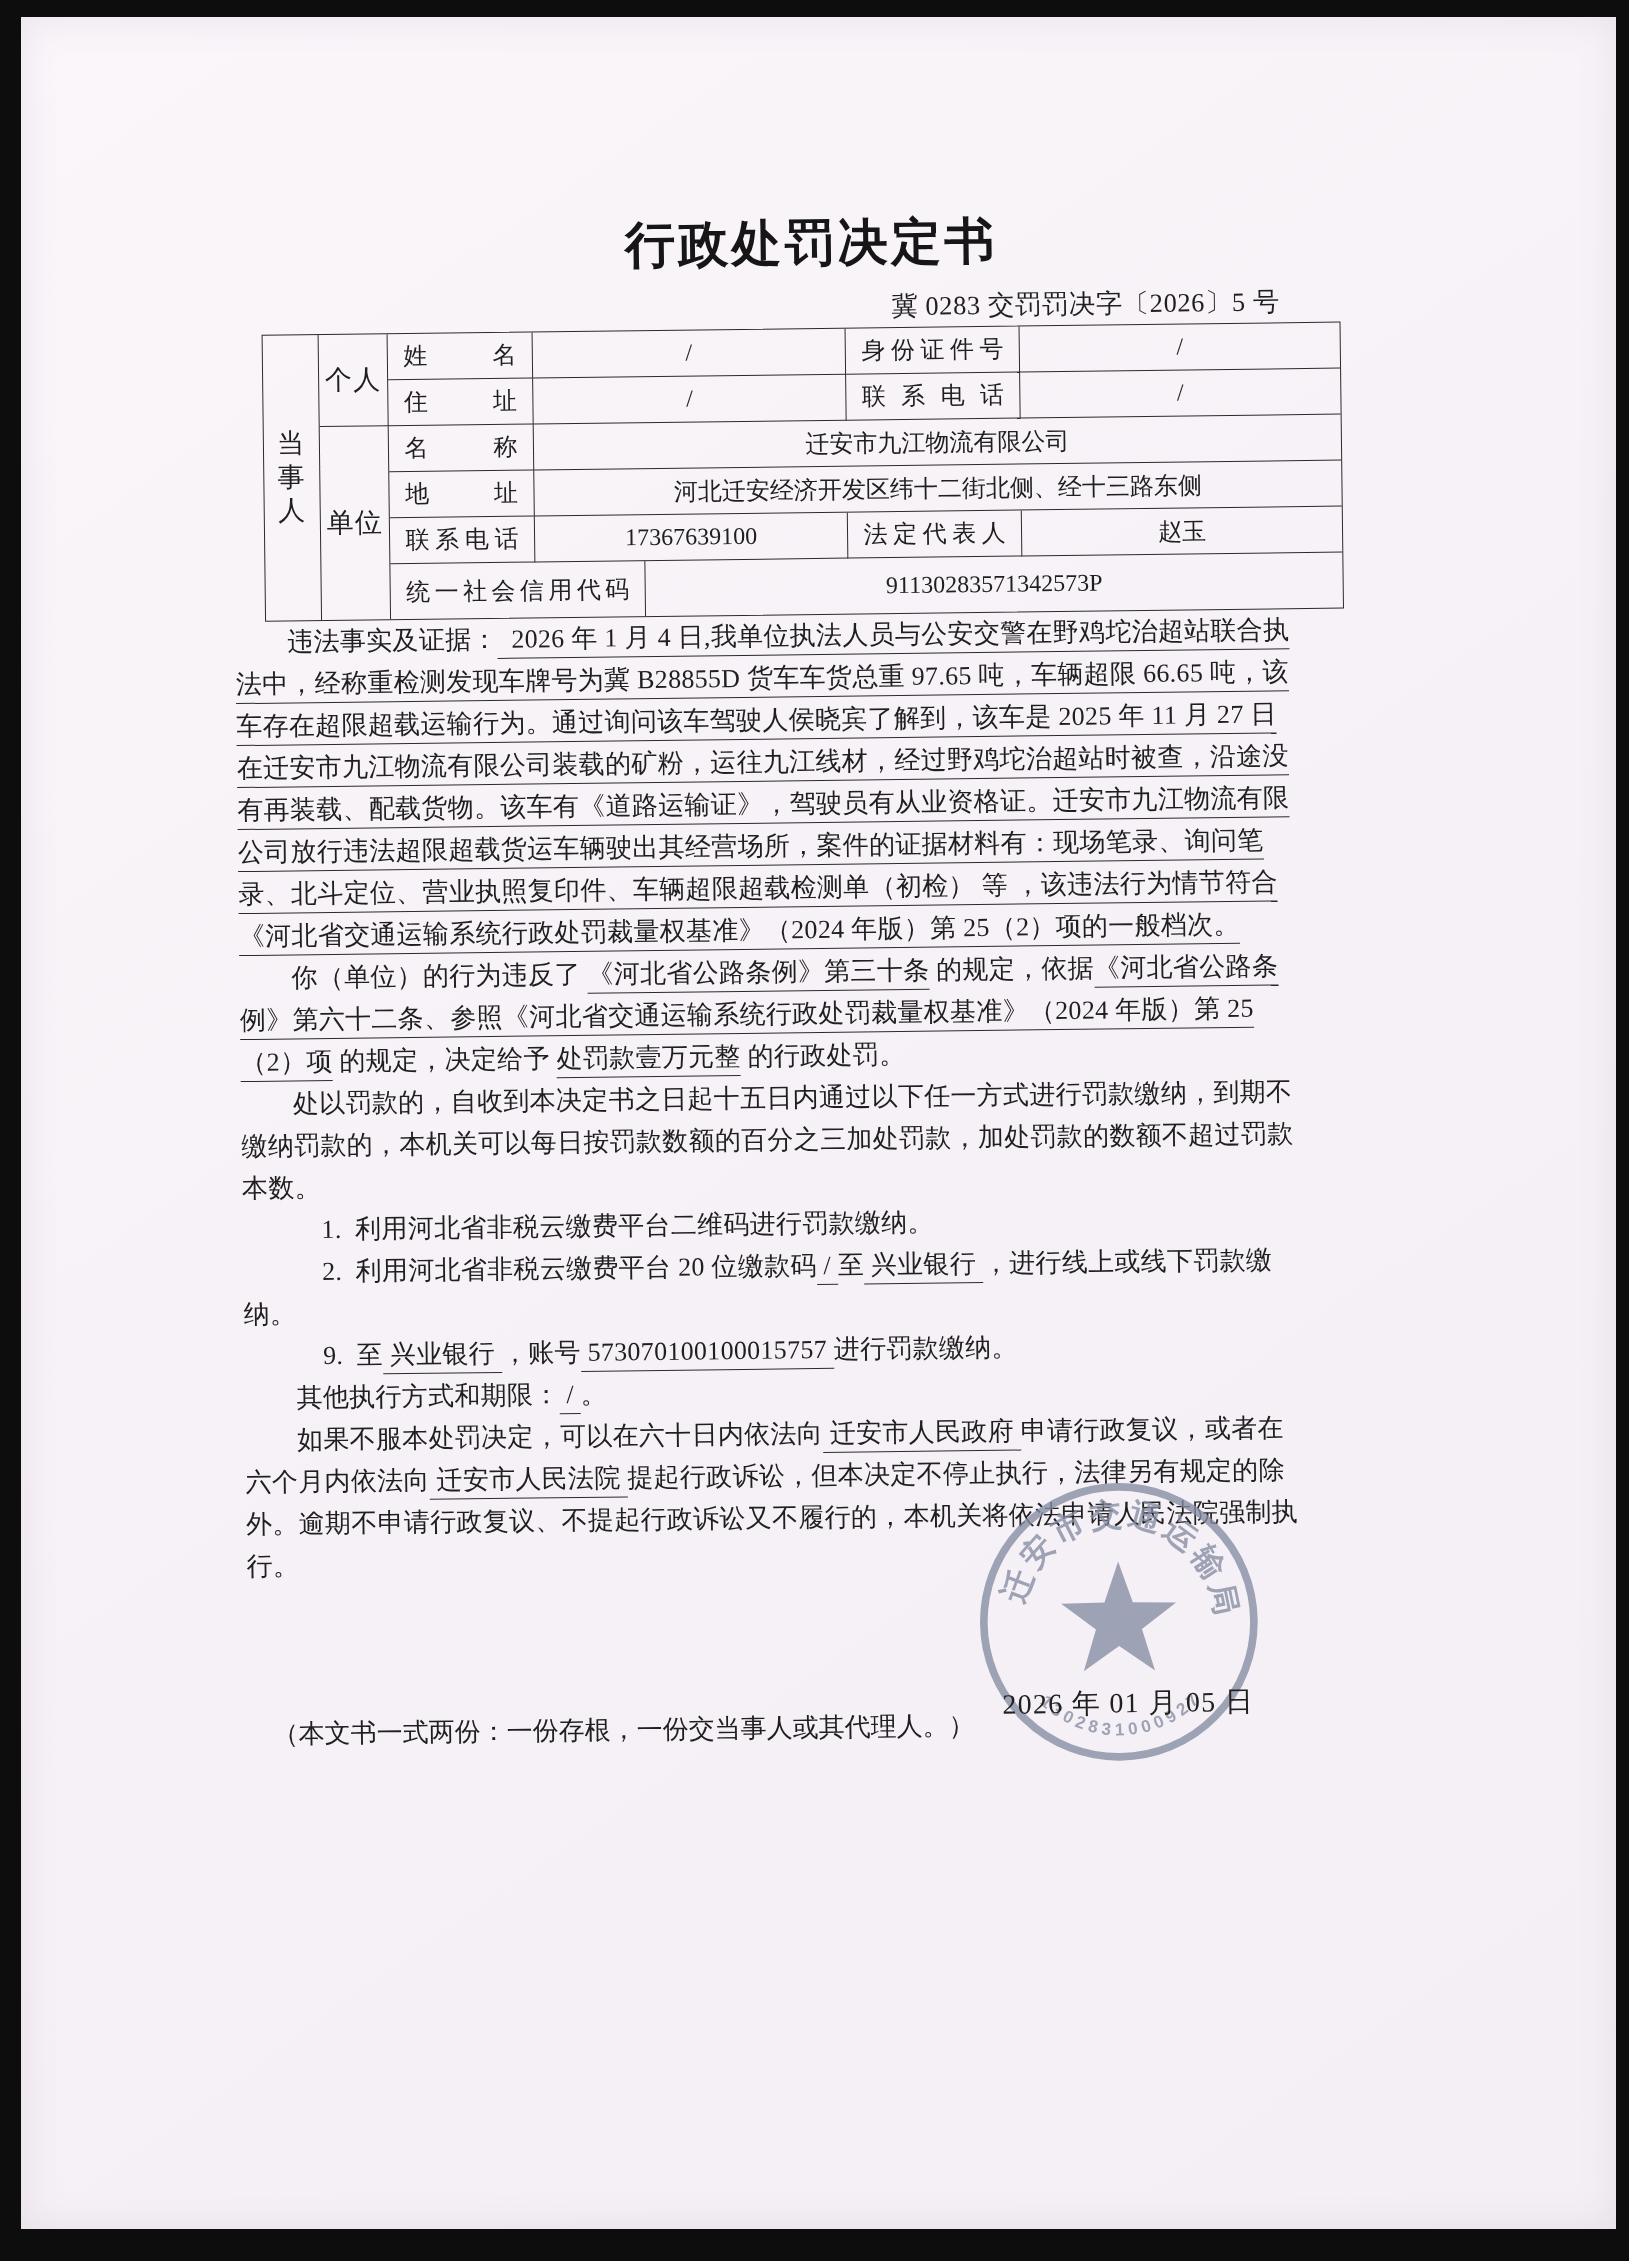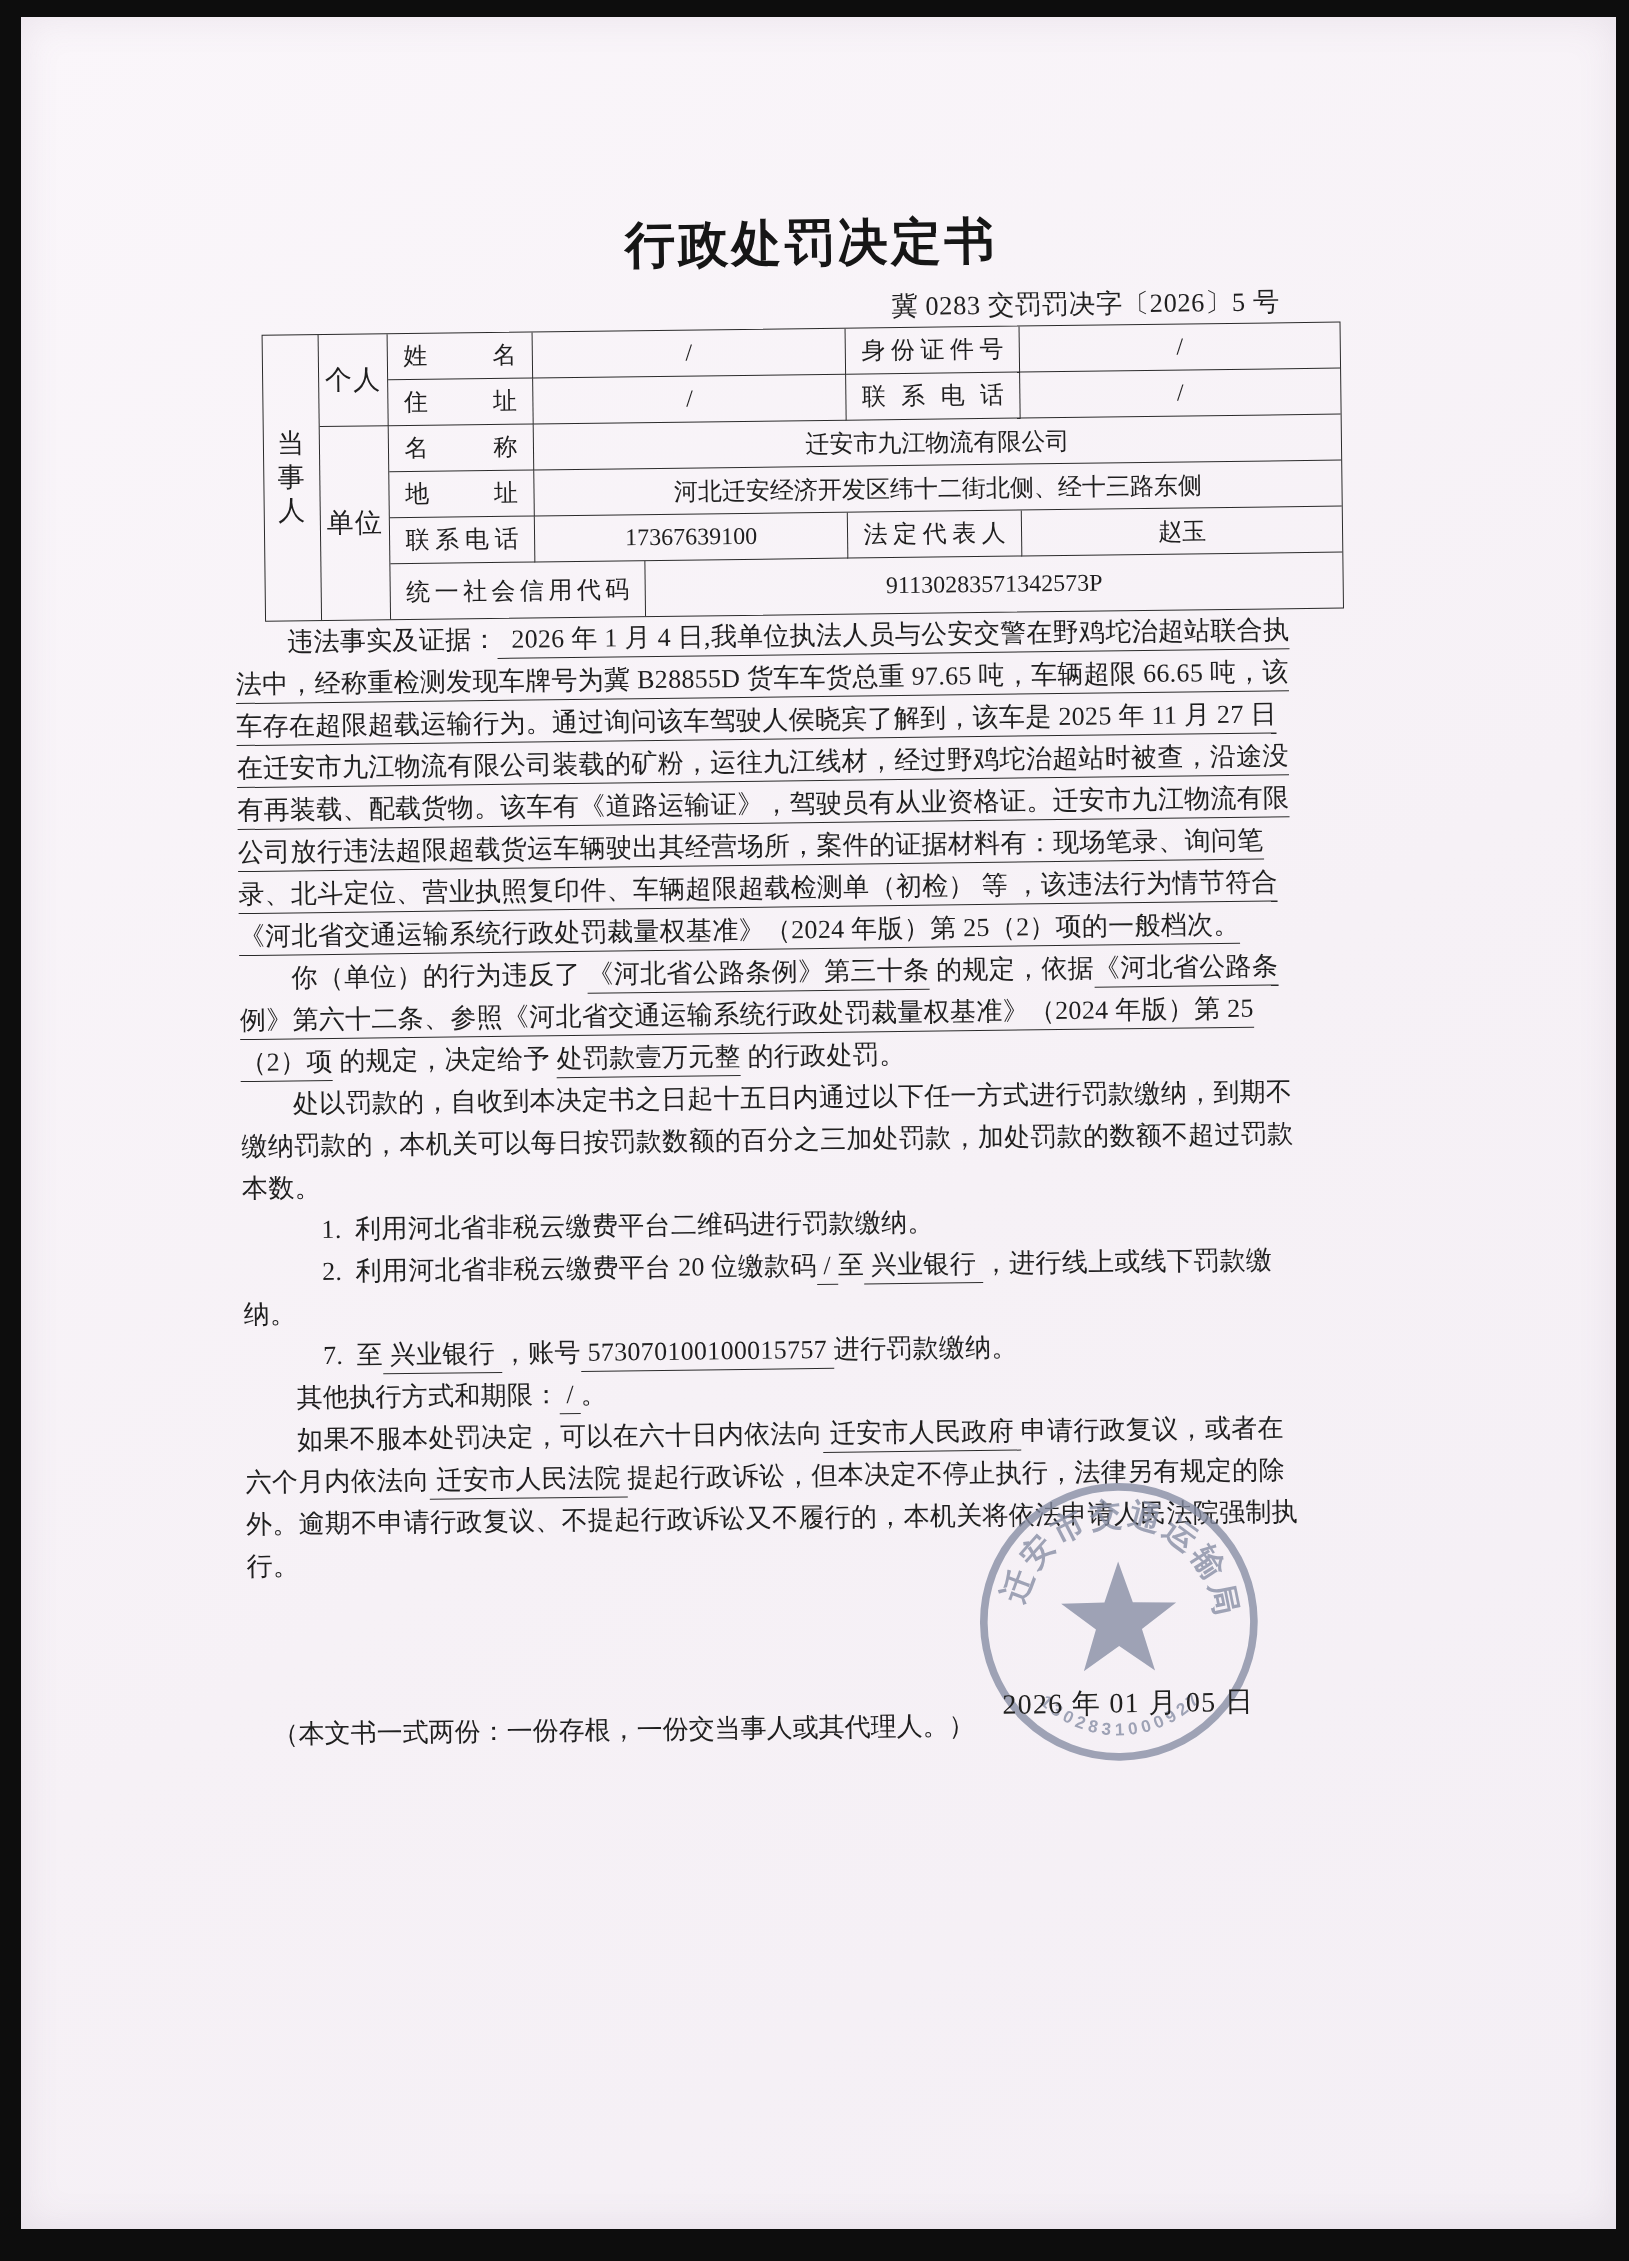--- a/index.html
+++ b/index.html
@@ -148,21 +148,21 @@
         <div class="bline ind0"><span class="u">《河北省交通运输系统行政处罚裁量权基准》（2024 年版）第 25（2）项的一般档次。</span></div>
         <div class="bline ind1"><span>你（单位）的行为违反了 </span><span class="u">《河北省公路条例》第三十条</span><span> 的规定，依据</span><span class="u">《河北省公路条</span></div>
         <div class="bline ind0"><span class="u">例》第六十二条、参照《河北省交通运输系统行政处罚裁量权基准》（2024 年版）第 25</span></div>
         <div class="bline ind0"><span class="u">（2）项</span><span> 的规定，决定给予 </span><span class="u">处罚款壹万元整</span><span> 的行政处罚。</span></div>
         <div class="bline ind1"><span>处以罚款的，自收到本决定书之日起十五日内通过以下任一方式进行罚款缴纳，到期不</span></div>
         <div class="bline ind0"><span>缴纳罚款的，本机关可以每日按罚款数额的百分之三加处罚款，加处罚款的数额不超过罚款</span></div>
         <div class="bline ind0"><span>本数。</span></div>
         <div class="bline ind2"><span>1.  利用河北省非税云缴费平台二维码进行罚款缴纳。</span></div>
         <div class="bline ind2"><span>2.  利用河北省非税云缴费平台 20 位缴款码</span><span class="u"> / </span><span>至</span><span class="u"> 兴业银行 </span><span>，进行线上或线下罚款缴</span></div>
         <div class="bline ind0"><span>纳。</span></div>
-        <div class="bline ind2"><span>7.  至</span><span class="u"> 兴业银行 </span><span>，账号</span><span class="u"> 573070100100015757 </span><span>进行罚款缴纳。</span></div>
+        <div class="bline ind2"><span>9.  至</span><span class="u"> 兴业银行 </span><span>，账号</span><span class="u"> 573070100100015757 </span><span>进行罚款缴纳。</span></div>
         <div class="bline ind1"><span>其他执行方式和期限：</span><span class="u"> / </span><span>。</span></div>
         <div class="bline ind1"><span>如果不服本处罚决定，可以在六十日内依法向</span><span class="u"> 迁安市人民政府 </span><span>申请行政复议，或者在</span></div>
         <div class="bline ind0"><span>六个月内依法向</span><span class="u"> 迁安市人民法院 </span><span>提起行政诉讼，但本决定不停止执行，法律另有规定的除</span></div>
         <div class="bline ind0"><span>外。逾期不申请行政复议、不提起行政诉讼又不履行的，本机关将依法申请人民法院强制执</span></div>
         <div class="bline ind0"><span>行。</span></div>
       </div>
 
     <svg class="seal" width="293" height="293" viewBox="0 0 460 460">
       <circle cx="230" cy="230" r="212" fill="none" stroke="#868da4" stroke-width="12"></circle>
       <polygon fill="#868da4" points="230,135 252.3,199.3 320.3,200.6 266.1,241.7 285.9,306.9 230,268 174.1,306.9 193.9,241.7 139.7,200.6 207.7,199.3"></polygon>

